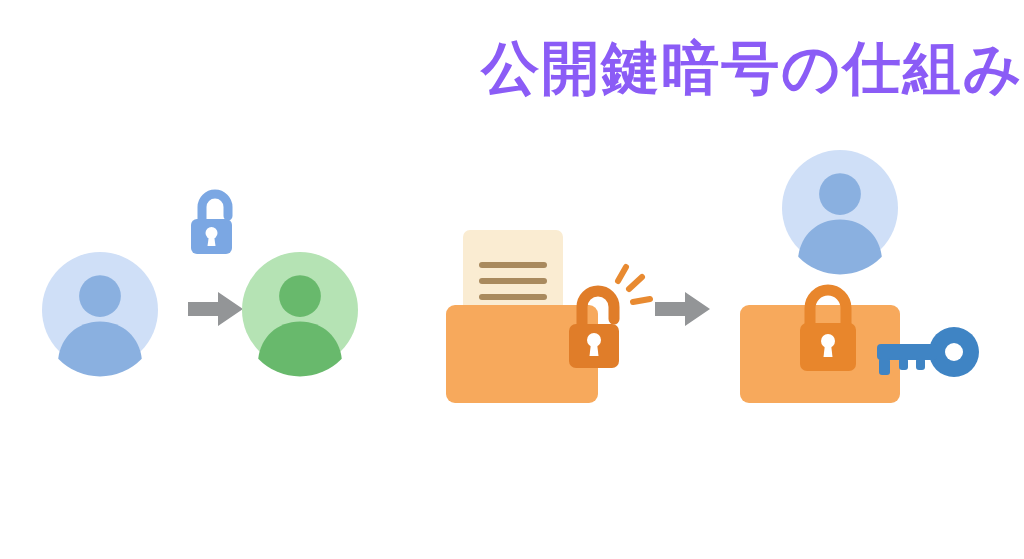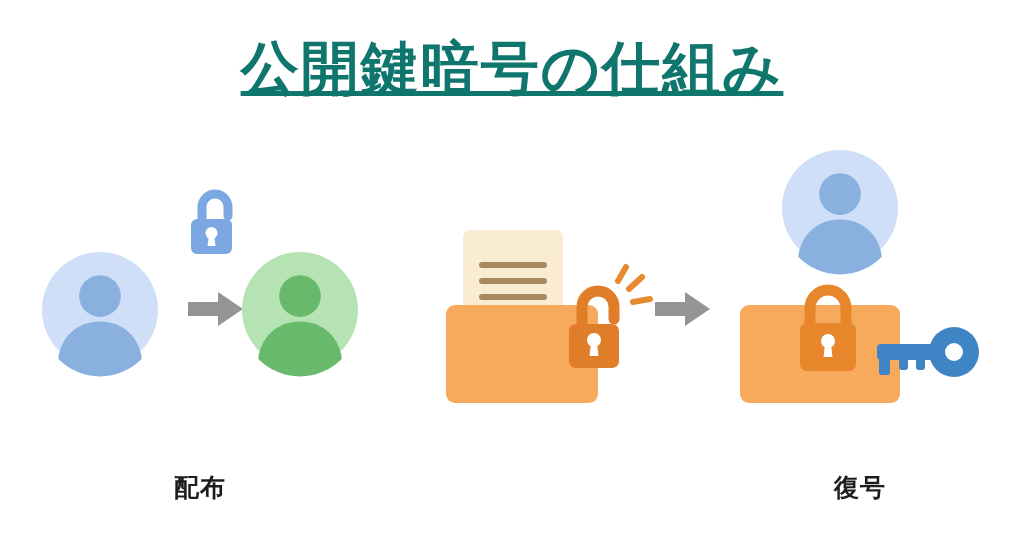--- a/index.html
+++ b/index.html
@@ -16,28 +16,27 @@
     font-family: "Liberation Sans", "DejaVu Sans", sans-serif;
     background: #ffffff;
   }
 
   
   .page-title {
     position: absolute;
     left: 0;
     top: 36px;
     width: 1024px;
-    text-align: center;
+    text-align: right;
     font-size: 58px;
     font-weight: bold;
-    color: #0f766e;
+    color: #8b5cf6;
     letter-spacing: 2px;
     line-height: 1.1;
     white-space: nowrap;
-    text-decoration: underline;
   }
 
   
   .diagram {
     position: absolute;
     left: 0;
     top: 130px;
     width: 1024px;
     height: 400px;
   }
@@ -120,21 +119,20 @@
     </div>
 
     <div class="art p1-avatar-green">
       <svg width="116" height="116" viewBox="0 0 100 100">
         <circle cx="50" cy="50" r="50" fill="#b5e3b4"></circle>
         <circle cx="50" cy="38" r="18" fill="#68b96c"></circle>
         <path d="M50 60 C30 60 16 74 14 92 A50 50 0 0 0 86 92 C84 74 70 60 50 60 Z" fill="#68b96c"></path>
       </svg>
     </div>
 
-    <div class="caption">配布</div>
   </div>
 
   <div class="panel panel-2">
 
     <div class="art p2-doc">
       <svg width="100" height="110" viewBox="0 0 100 110">
         <rect x="0" y="0" width="100" height="110" rx="7" fill="#faecd2"></rect>
         <rect x="16" y="32" width="68" height="6" rx="3" fill="#a98a5e"></rect>
         <rect x="16" y="48" width="68" height="6" rx="3" fill="#a98a5e"></rect>
         <rect x="16" y="64" width="68" height="6" rx="3" fill="#a98a5e"></rect>
@@ -202,16 +200,15 @@
       <svg width="105" height="55" viewBox="0 0 105 55">
         <circle cx="79" cy="27" r="25" fill="#3f84c4"></circle>
         <circle cx="79" cy="27" r="9" fill="#ffffff"></circle>
         <rect x="2" y="19" width="60" height="16" rx="4" fill="#3f84c4"></rect>
         <rect x="4" y="33" width="11" height="17" rx="3" fill="#3f84c4"></rect>
         <rect x="24" y="33" width="9" height="12" rx="3" fill="#3f84c4"></rect>
         <rect x="41" y="33" width="9" height="12" rx="3" fill="#3f84c4"></rect>
       </svg>
     </div>
 
-    <div class="caption">復号</div>
   </div>
 
 </div>
 
 </body></html>

